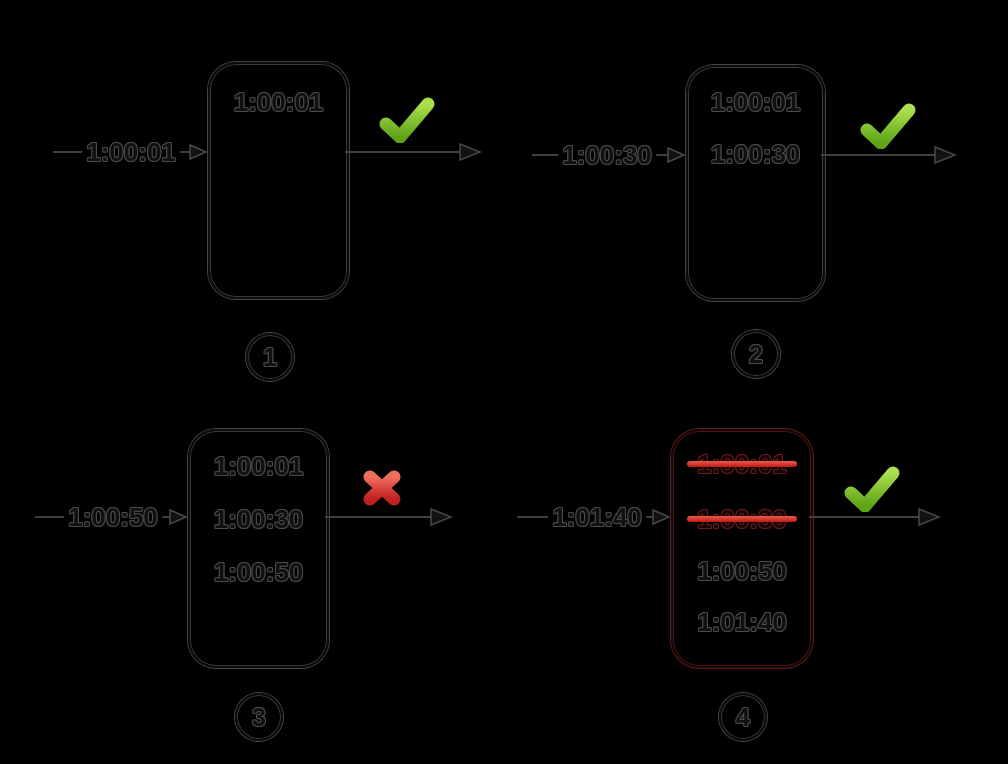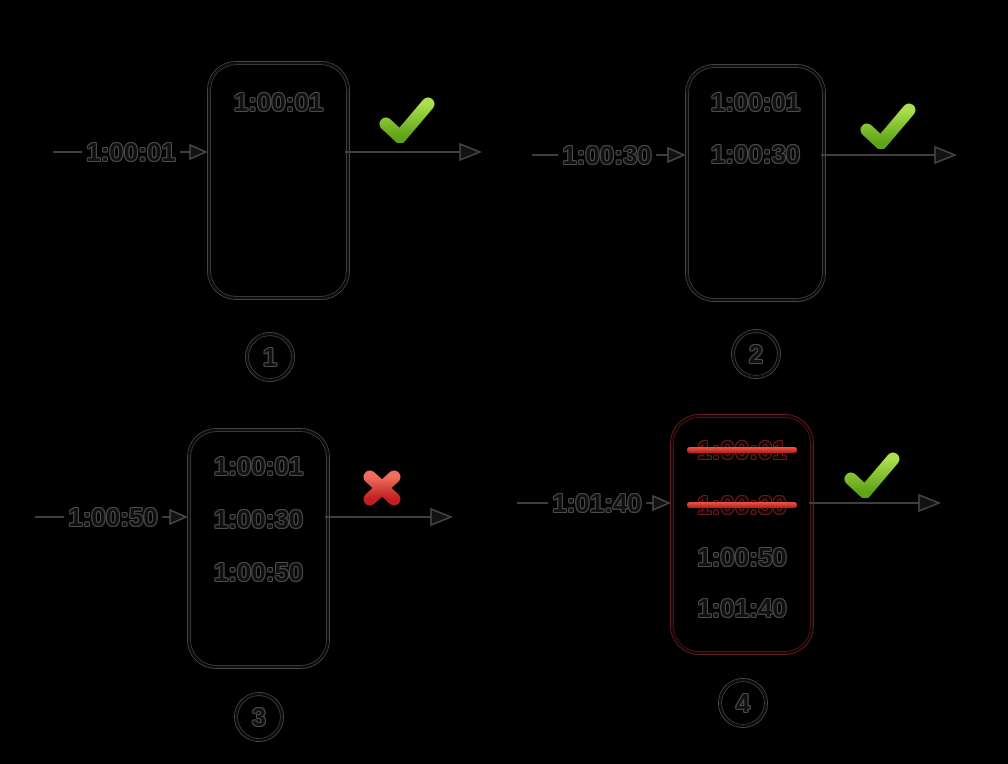--- a/index.html
+++ b/index.html
@@ -1,21 +1,21 @@
 <!DOCTYPE html>
 <html><head>
 <meta charset="utf-8">
 <style>
   html,body{margin:0;padding:0;background:#000;}
   #canvas{
     position:relative;width:1008px;height:764px;background:#000;overflow:hidden;
     font-family:"Liberation Sans",sans-serif;
   }
   .panel{position:absolute;width:504px;height:382px;}
-  .p1{left:0;top:0}.p2{left:504px;top:0}.p3{left:0;top:382px}.p4{left:504px;top:368px}
+  .p1{left:0;top:0}.p2{left:504px;top:0}.p3{left:0;top:382px}.p4{left:504px;top:382px}
 
   
   .ht{
     color:#101010;font-weight:bold;font-size:26px;white-space:nowrap;
     text-shadow:1px 0 0 #4c4c4c,-1px 0 0 #4c4c4c,0 1px 0 #4c4c4c,0 -1px 0 #4c4c4c,
                 1px 1px 0 #343434,-1px -1px 0 #343434,1px -1px 0 #343434,-1px 1px 0 #343434;
   }
   .entry.struck .ht{
     color:#150404;
     text-shadow:1px 0 0 #6a1d1d,-1px 0 0 #6a1d1d,0 1px 0 #6a1d1d,0 -1px 0 #6a1d1d,

